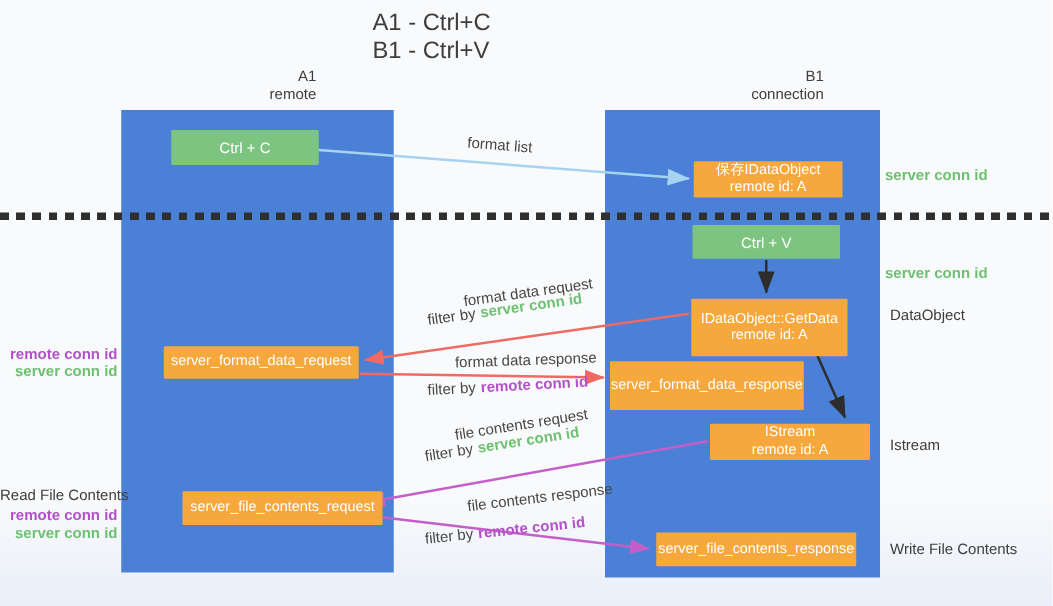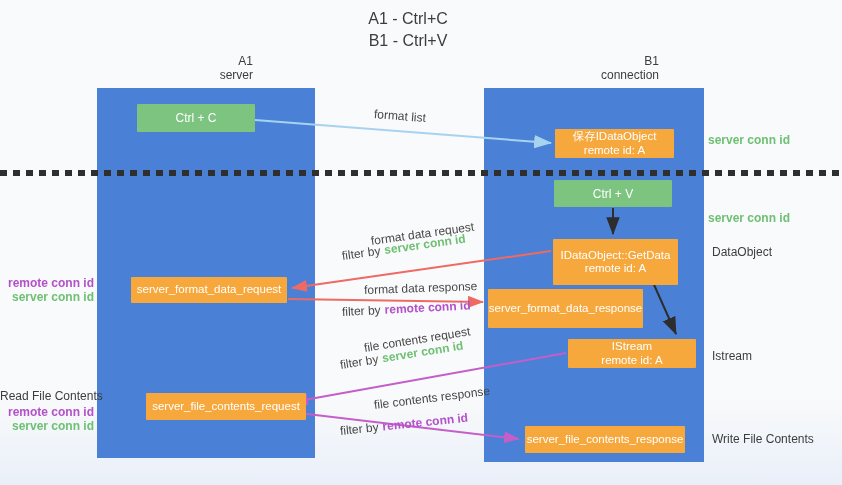--- a/index.html
+++ b/index.html
@@ -8,21 +8,21 @@
     --arrow-black:#2d2d2d; --text-green:#6ec072; --text-purple:#b351c9;
     --text-dark:#3d3d3d; --bg-top:#f9fafb; --bg-bottom:#e9eff9;
   }
   html,body{margin:0;padding:0;}
   body{font-family:"Liberation Sans",sans-serif;}
   .stage{
     position:relative;width:842px;height:485px;overflow:hidden;
     background:linear-gradient(180deg,var(--bg-top) 0%,var(--bg-top) 82%,var(--bg-bottom) 100%);
   }
   .abs{position:absolute;}
-  .title{left:298px;top:8px;width:220px;text-align:center;font-size:16px;line-height:22px;color:var(--text-dark);}
+  .title{left:298px;top:8px;width:220px;font-size:19px;line-height:22px;color:var(--text-dark);}
   .col-header{top:54px;width:120px;text-align:right;font-size:12px;line-height:14px;color:var(--text-dark);}
   .lane{background:var(--lane-blue);}
   .lane-a{left:97px;top:88px;width:218px;height:370px;}
   .lane-b{left:484px;top:88px;width:220px;height:374px;}
   .divider{left:0;top:170px;width:842px;height:6px;
     background:repeating-linear-gradient(90deg,#2f2f2f 0 7px,transparent 7px 13px);}
   .node{display:flex;align-items:center;justify-content:center;text-align:center;
     color:#fff;border-radius:1px;z-index:4;}
   .node.green{background:var(--node-green);font-size:12px;}
   .node.orange{background:var(--node-orange);font-size:11.5px;line-height:13.5px;}
@@ -46,21 +46,21 @@
 
 <div class="stage">
 
   <div class="abs title">
     <div>A1 - Ctrl+C</div>
     <div>B1 - Ctrl+V</div>
   </div>
 
   <div class="abs col-header" style="left:133px;">
     <div>A1</div>
-    <div>server</div>
+    <div>remote</div>
   </div>
   <div class="abs col-header" style="left:539px;">
     <div>B1</div>
     <div>connection</div>
   </div>
 
   <div class="abs lane lane-a"></div>
   <div class="abs lane lane-b"></div>
 
   <div class="abs divider"></div>

